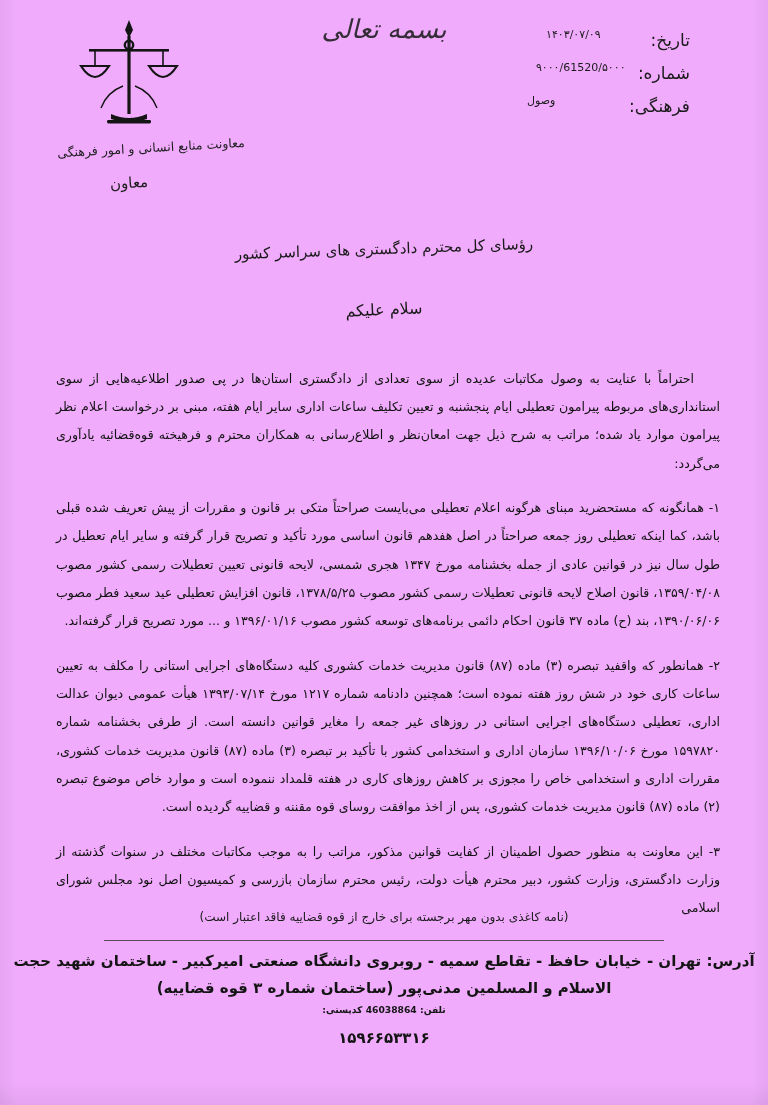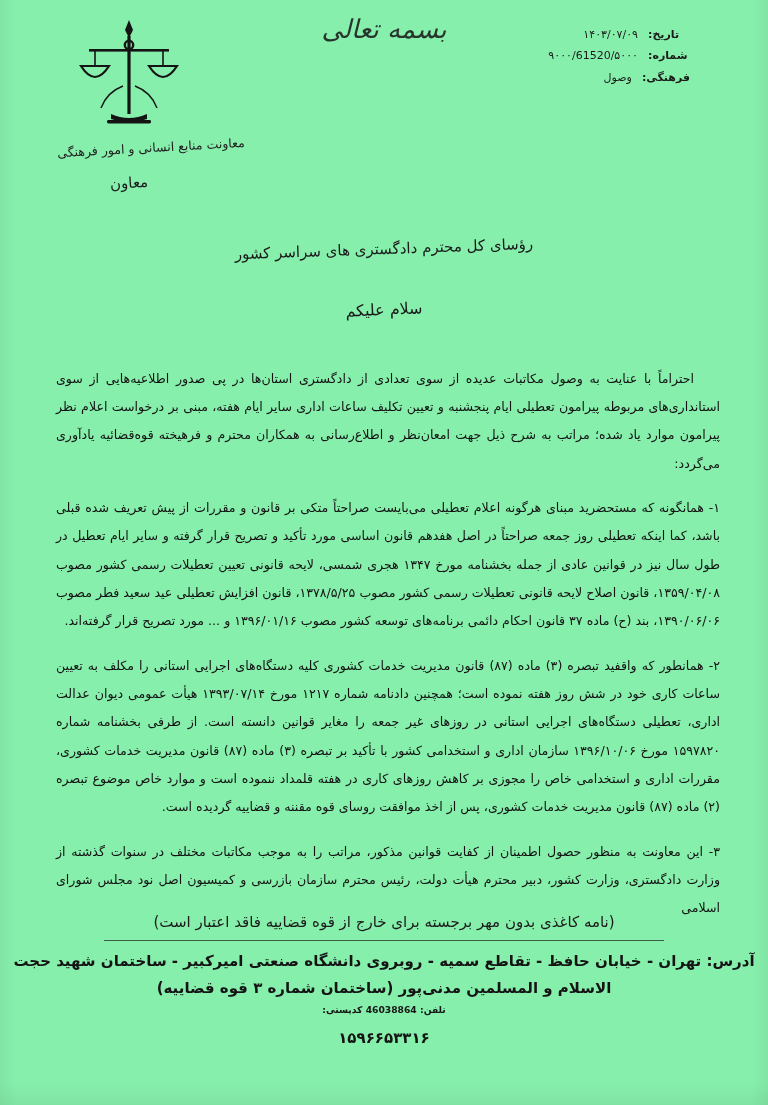--- a/index.html
+++ b/index.html
@@ -13,21 +13,21 @@
     height: 1105px;
     position: relative;
     font-family: "DejaVu Sans", "Liberation Sans", sans-serif;
     color: #141414;
     overflow: hidden;
   }
   .page {
     position: relative;
     width: 768px;
     height: 1105px;
-    background: #86efac;
+    background: #f0abfc;
   }
 
   
   .header {
     position: relative;
     height: 230px;
   }
   .meta-block {
     position: absolute;
     top: 24px;
@@ -39,28 +39,28 @@
     direction: rtl;
   }
   .meta-row {
     display: flex;
     flex-direction: row;
     justify-content: flex-start;
     gap: 10px;
     white-space: nowrap;
   }
   .meta-label {
-    font-weight: bold;
+    font-weight: normal;
     min-width: 42px;
-    text-align: left;
-    font-size: 11px;
+    text-align: right;
+    font-size: 17px;
   }
   .meta-value {
     min-width: 92px;
-    text-align: right;
+    text-align: left;
     font-size: 11px;
     letter-spacing: .4px;
   }
   .besmellah {
     position: absolute;
     top: 14px;
     left: 50%;
     transform: translateX(-50%);
     font-size: 26px;
     font-family: "DejaVu Serif", "Liberation Serif", serif;
@@ -144,23 +144,23 @@
   
   .footer {
     position: absolute;
     bottom: 58px;
     right: 0;
     left: 0;
     text-align: center;
     direction: rtl;
   }
   .footer-note {
-    font-size: 15px;
+    font-size: 12px;
     color: #1a1a1a;
-    margin-bottom: 9px;
+    margin-bottom: 16px;
     letter-spacing: .1px;
   }
   .footer-rule {
     width: 560px;
     height: 1px;
     background: #2a2a2a;
     margin: 0 auto 7px auto;
     opacity: .75;
   }
   .footer-address {

